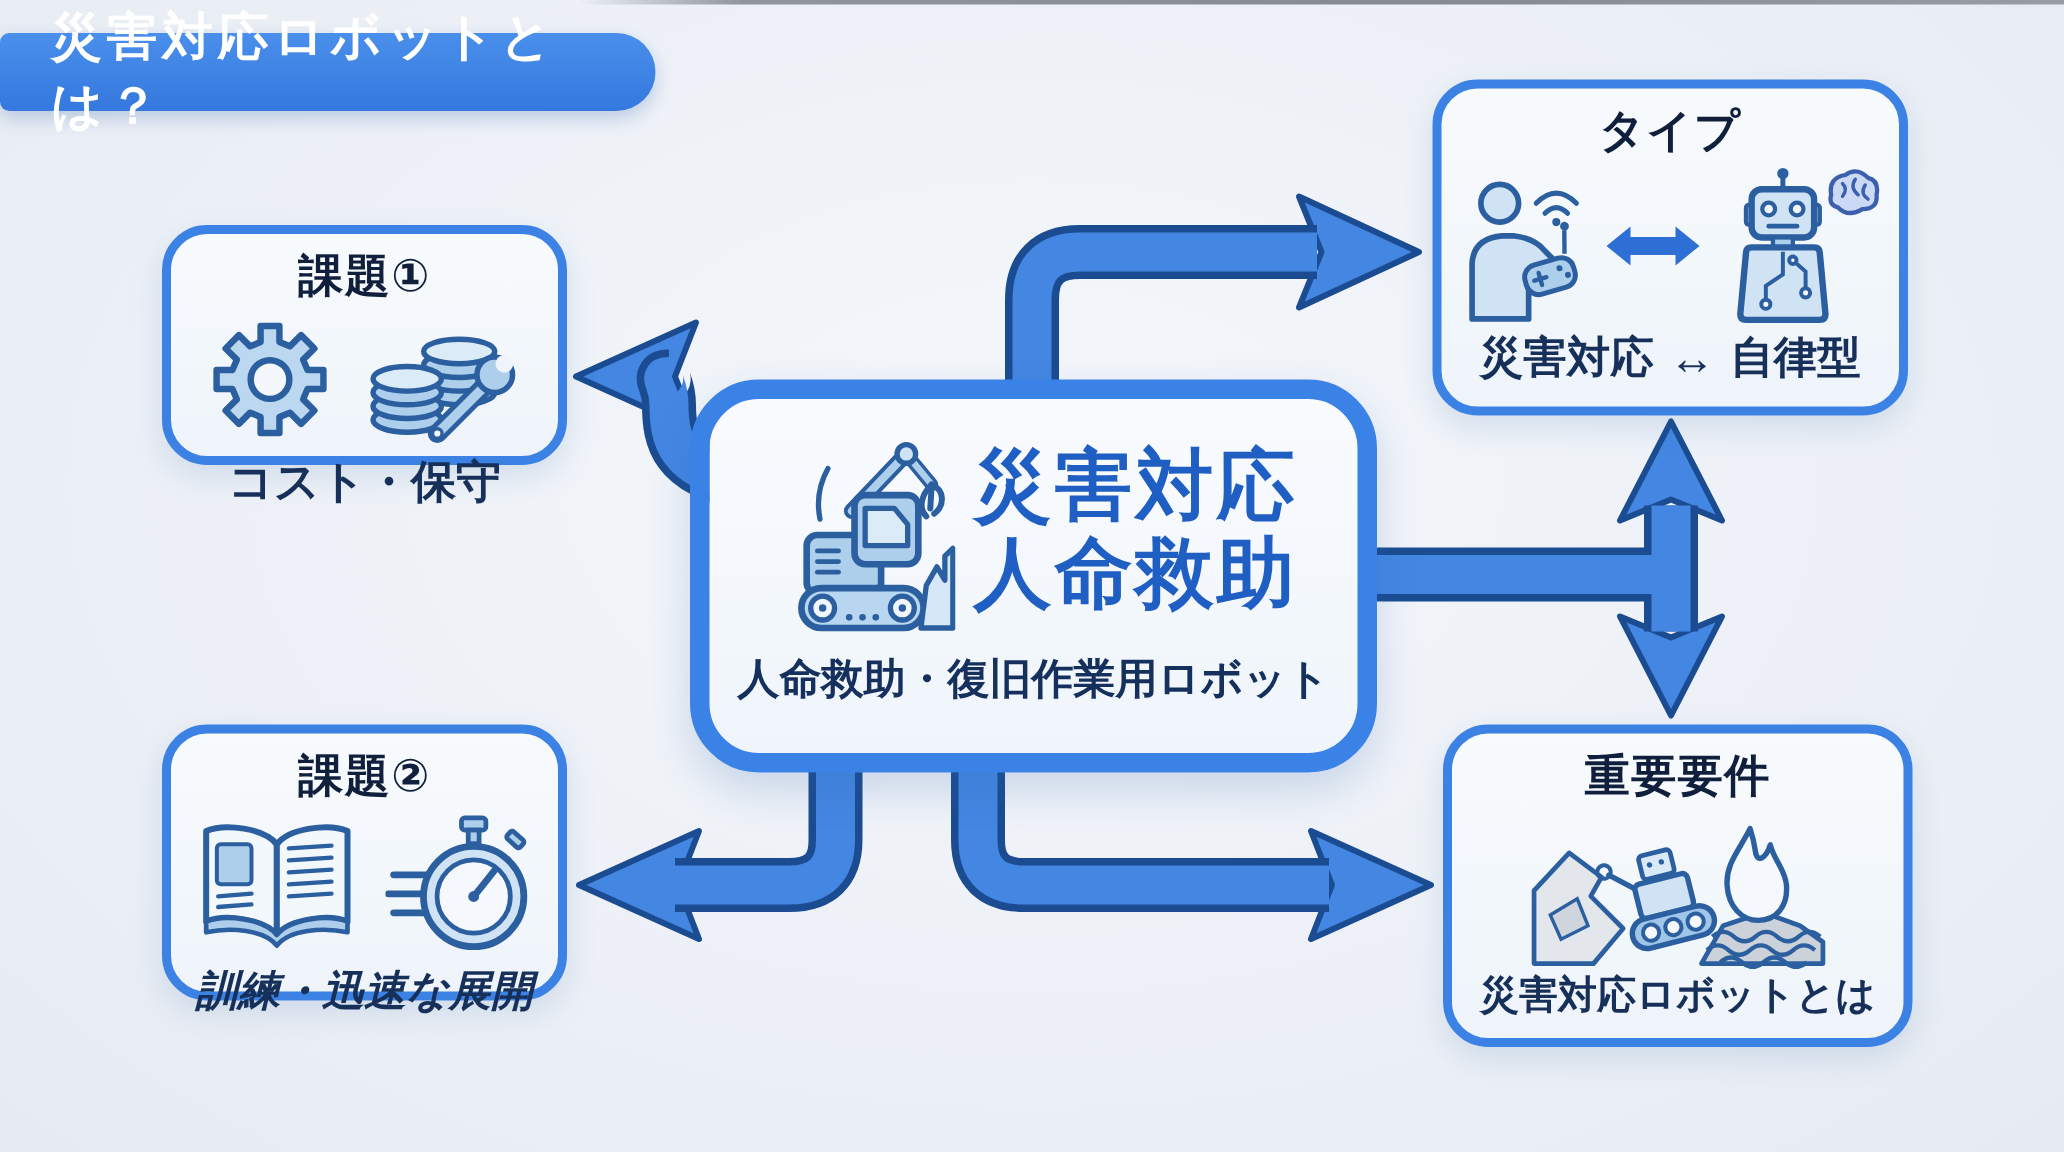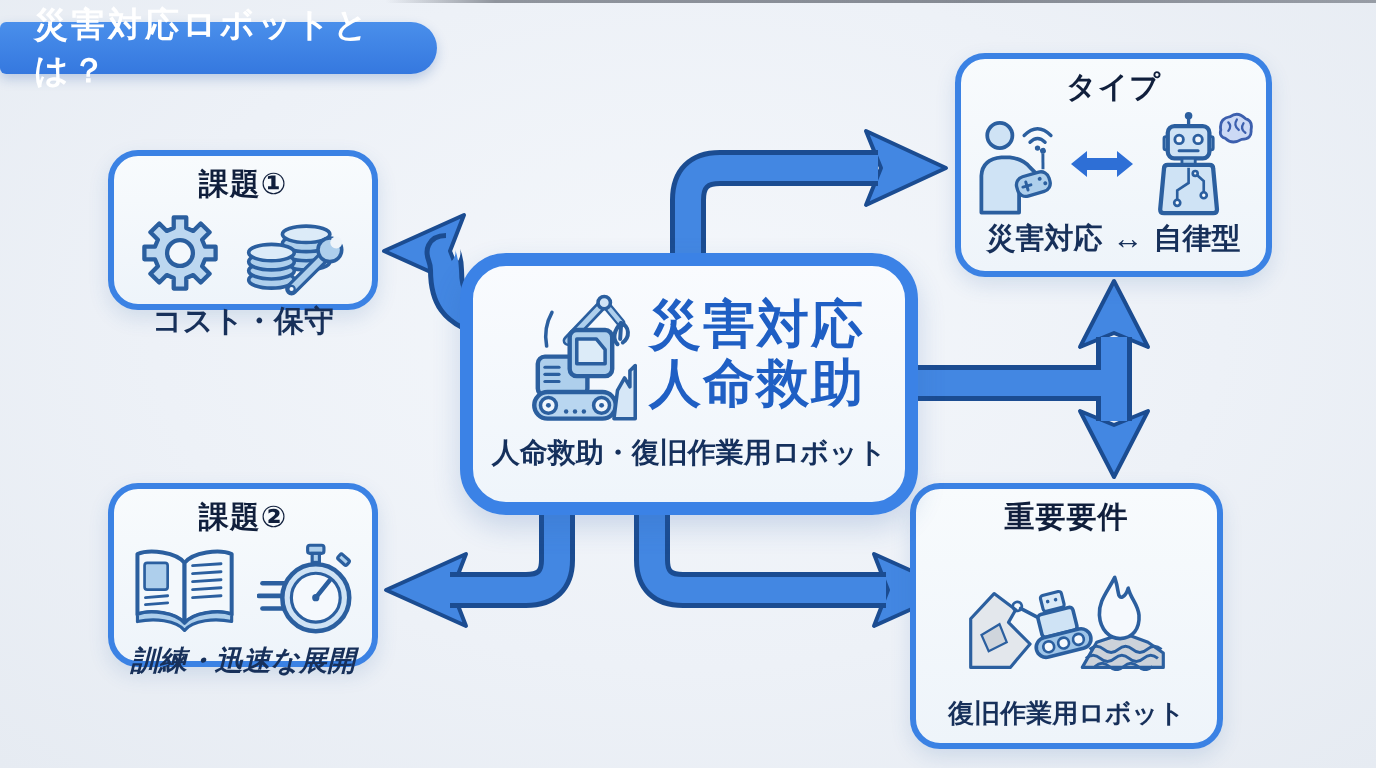--- a/index.html
+++ b/index.html
@@ -37,21 +37,21 @@
   .box{
     position:absolute;z-index:2;box-sizing:border-box;
     background:linear-gradient(180deg,#f8fbfd,#eef4fa);
     border:6px solid #3b82e4;border-radius:30px;
     box-shadow:0 8px 20px rgba(50,100,170,.15);
     display:flex;flex-direction:column;align-items:center;
   }
   #box-c1{left:108px;top:150px;width:270px;height:160px;}
   #box-c2{left:108px;top:483px;width:270px;height:184px;}
   #box-ty{left:955px;top:53px;width:317px;height:224px;}
-  #box-rq{left:910px;top:483px;width:313px;height:266px;align-items:center;}
+  #box-rq{left:962px;top:483px;width:313px;height:215px;align-items:center;}
   .box-title{margin-top:8px;font-size:30px;font-weight:800;color:#101f3c;letter-spacing:1px;}
   .icon-row{flex:1;display:flex;align-items:center;justify-content:center;gap:12px;}
   .box-caption{margin-bottom:12px;font-size:29px;font-weight:800;color:#17305a;white-space:nowrap;}
   #box-c1 .box-caption{font-size:30px;}
   #box-c2 .box-caption{font-size:28px;font-style:italic;}
   #box-rq .box-caption{font-size:26px;}
   .ty-caption{display:flex;align-items:center;gap:10px;}
   .ty-caption .glyph{font-size:31px;font-weight:900;color:#17305a;}
   
   #center{
@@ -258,21 +258,21 @@
           <circle cx="103" cy="40" r="2" fill="#2b5f9f"></circle>
             <circle cx="112" cy="40" r="2" fill="#2b5f9f"></circle>
           <rect x="88" y="52" width="40" height="26" rx="4" fill="#cfe3f5" stroke="#2b5f9f" stroke-width="4"></rect>
           <rect x="78" y="78" width="62" height="22" rx="11" fill="#9fc5e8" stroke="#2b5f9f" stroke-width="4"></rect>
           <circle cx="92" cy="89" r="6" fill="#f5f9fd" stroke="#2b5f9f" stroke-width="3"></circle>
           <circle cx="109" cy="89" r="6" fill="#f5f9fd" stroke="#2b5f9f" stroke-width="3"></circle>
           <circle cx="126" cy="89" r="6" fill="#f5f9fd" stroke="#2b5f9f" stroke-width="3"></circle>
         </g>
       </svg>
     </div>
-    <div class="box-caption">復旧作業用ロボット</div>
+    <div class="box-caption">災害対応ロボットとは</div>
   </div>
 
   <div id="center">
     <div class="center-row">
       <svg class="icon" width="124" height="136" viewBox="0 0 140 150">
         <path d="M38,66 Q34,46 44,28" fill="none" stroke="#2b5f9f" stroke-width="4" stroke-linecap="round"></path>
         <line x1="62" y1="60" x2="100" y2="20" stroke="#2b5f9f" stroke-width="12" stroke-linecap="round"></line>
         <line x1="62" y1="60" x2="100" y2="20" stroke="#aecfec" stroke-width="6" stroke-linecap="round"></line>
         <line x1="103" y1="17" x2="122" y2="40" stroke="#2b5f9f" stroke-width="10" stroke-linecap="round"></line>
         <line x1="103" y1="17" x2="122" y2="40" stroke="#aecfec" stroke-width="5" stroke-linecap="round"></line>

